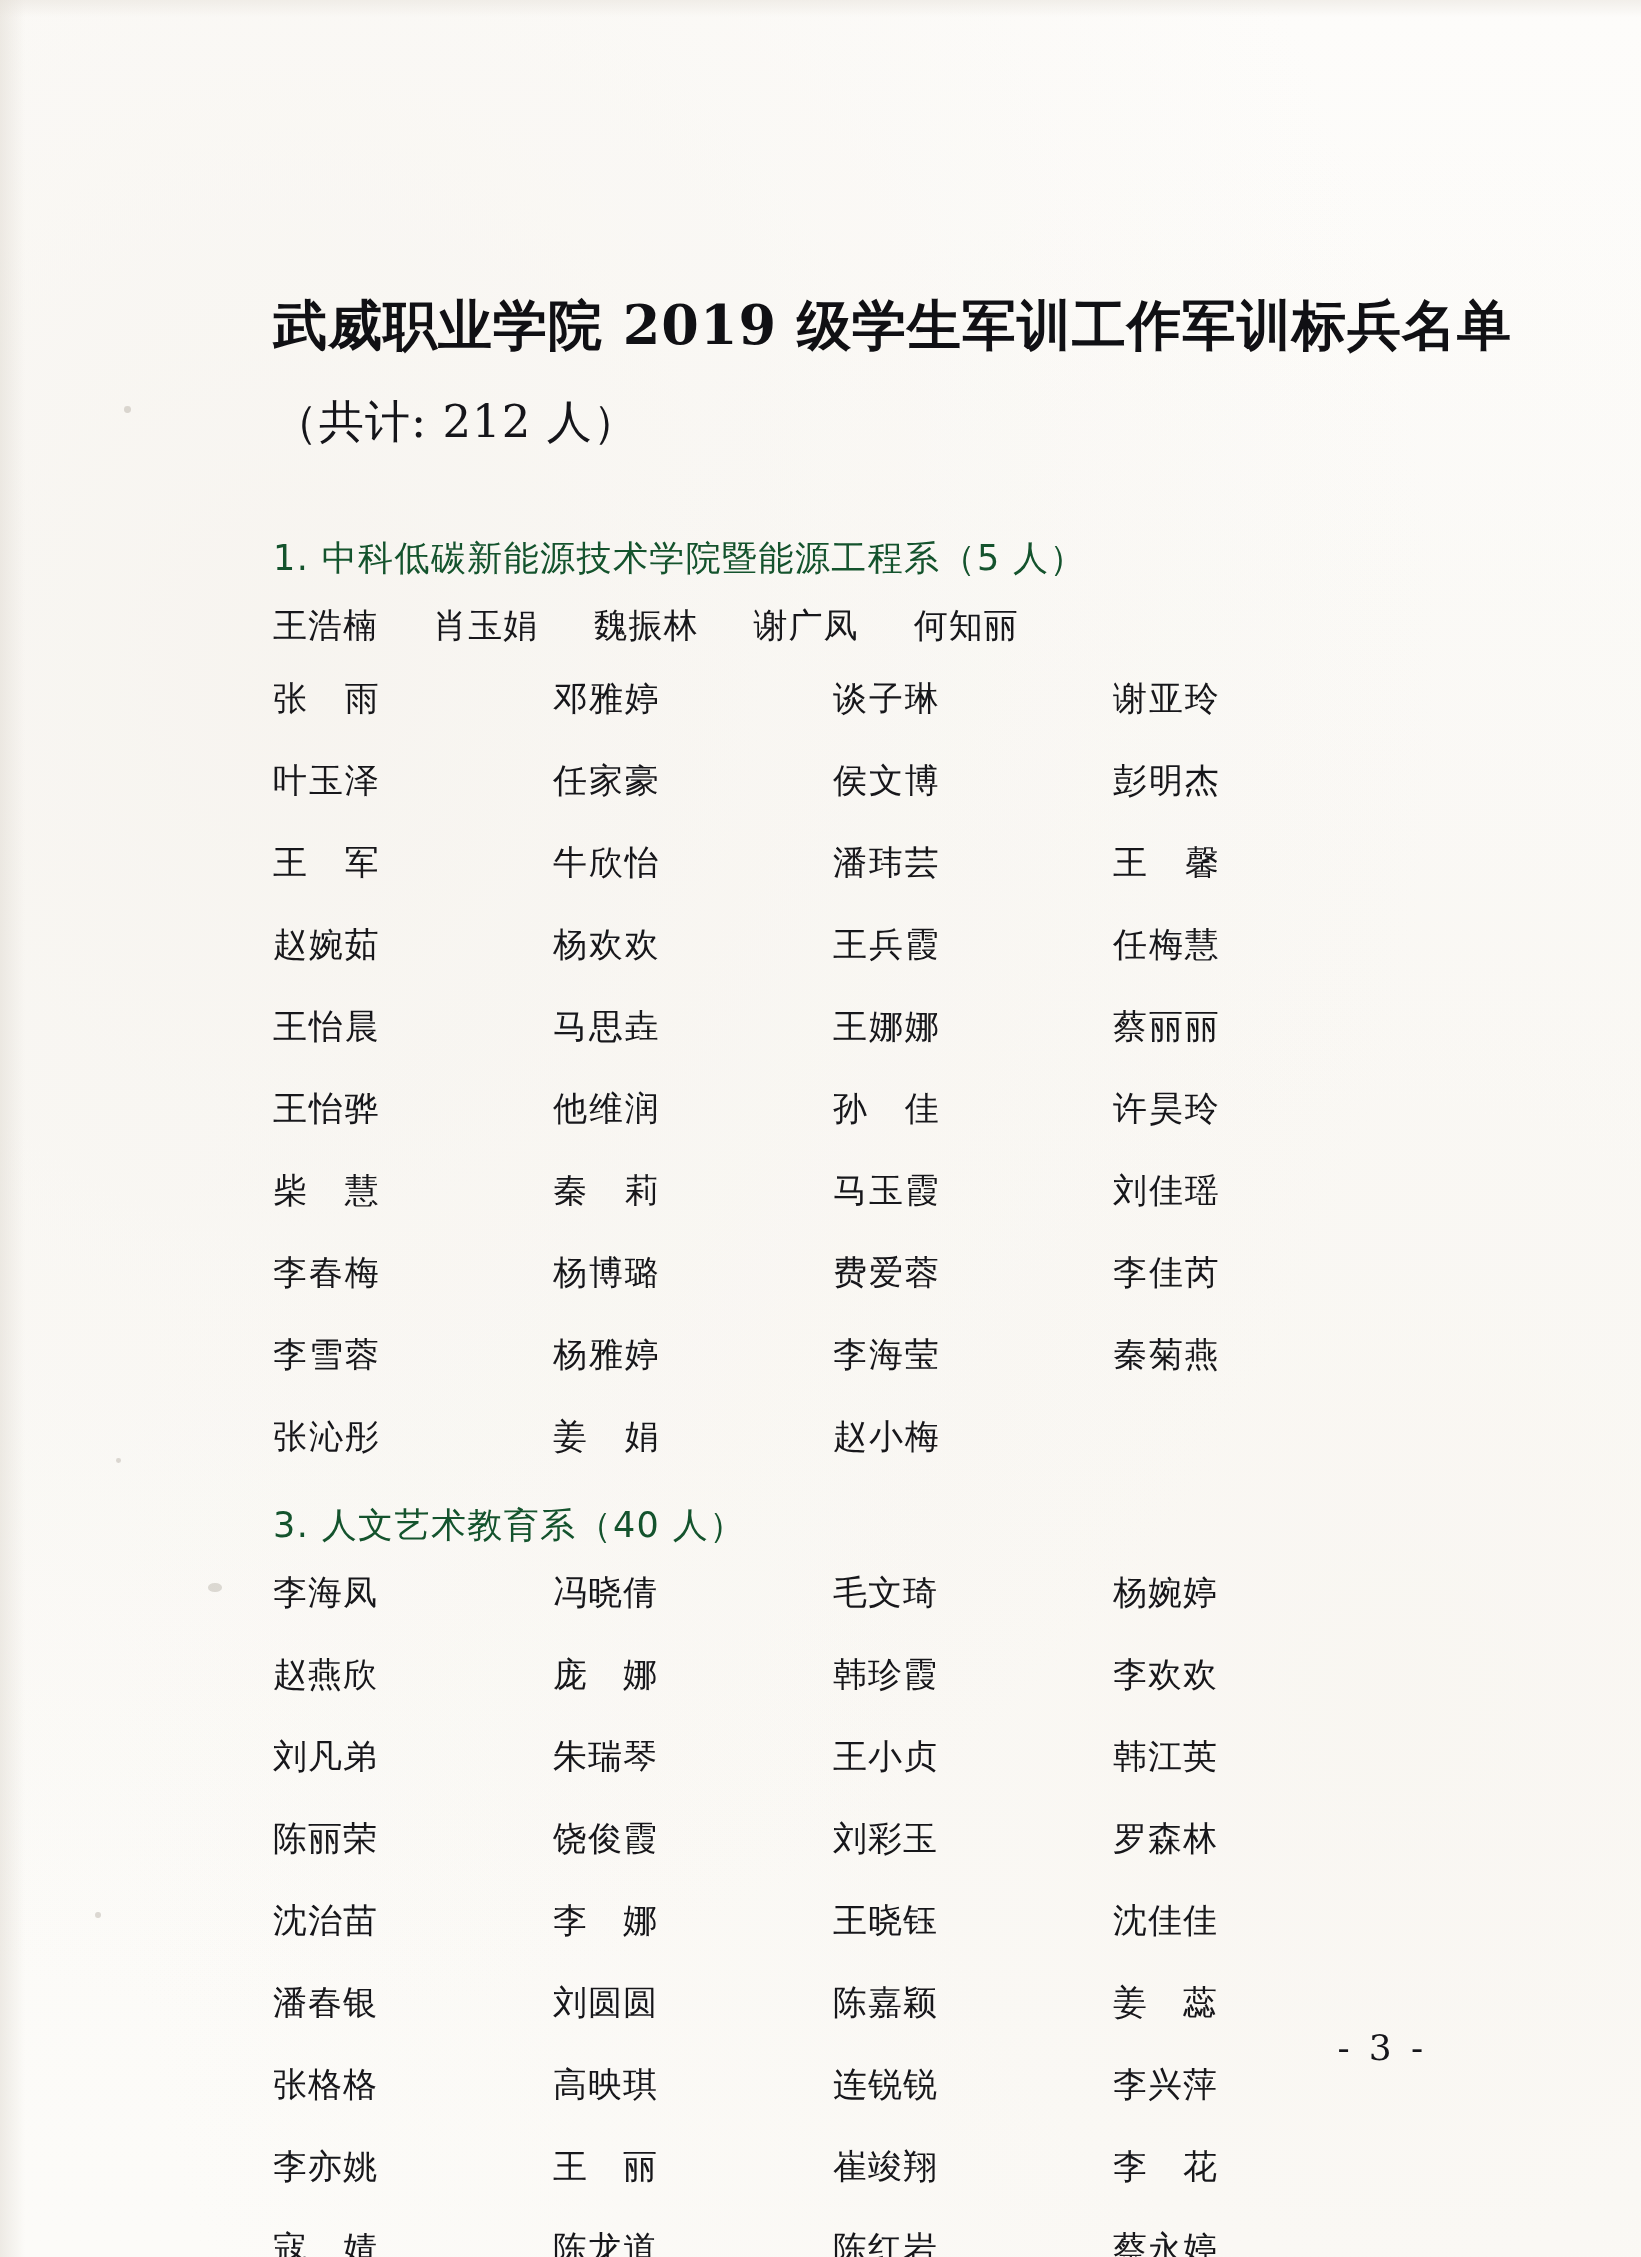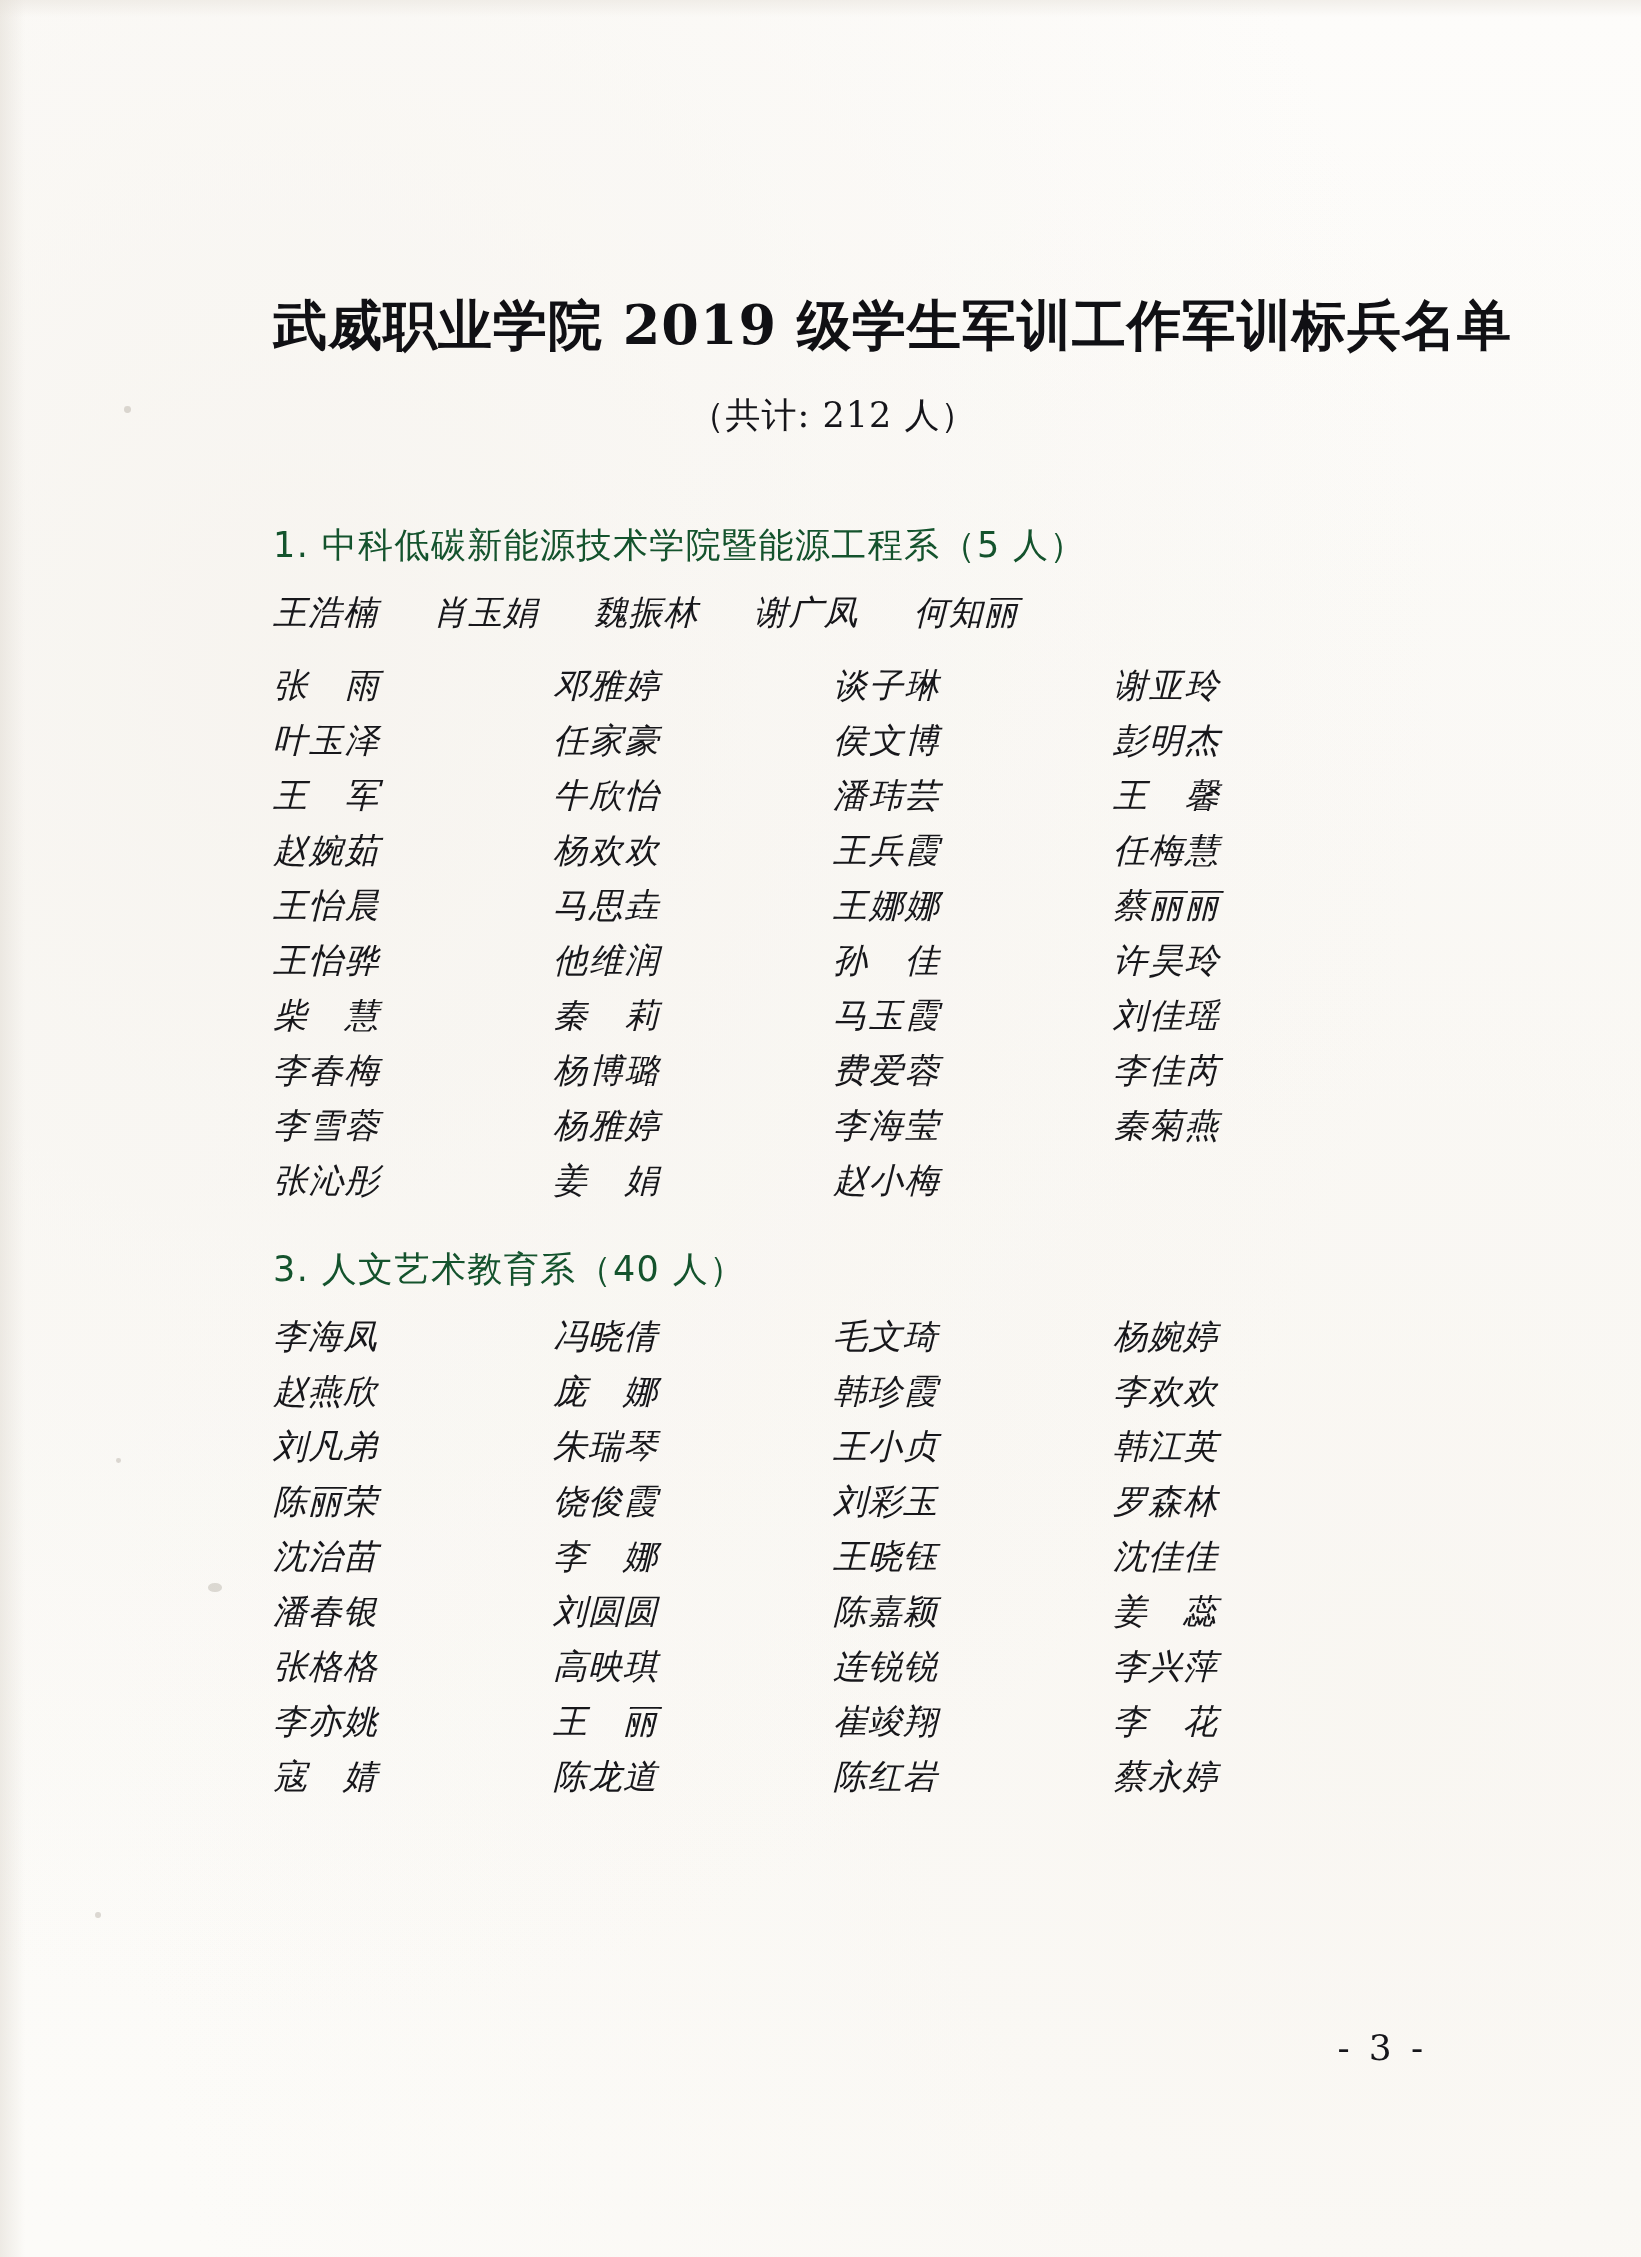--- a/index.html
+++ b/index.html
@@ -66,41 +66,40 @@
     font-weight: 700;
     font-size: 54px;
     letter-spacing: 1px;
     text-align: center;
     color: #101014;
     margin: 0 0 29px 0;
     white-space: nowrap;
   }
   .doc-subtitle {
     font-family: "DejaVu Serif", serif;
-    font-size: 35px;
-    text-align: center;
+    font-size: 45px;
+    text-align: left;
     color: #15151a;
     margin: 0 0 83px 0;
     letter-spacing: 1px;
   }
 
   .section-heading {
     font-family: "DejaVu Sans", sans-serif;
     font-weight: 400;
     font-size: 35px;
     letter-spacing: 1.4px;
     color: #14532d;
     margin: 0 0 21px 0;
   }
 
   .name-grid {
     display: grid;
-    gap: 9px 0;
+    gap: 36px 0;
     margin: 0 0 17.4px 0;
-    font-style: italic;
   }
   .name-grid.cols-6 {
     grid-template-columns: repeat(4, 1fr);
   }
   .name-grid.cols-5 {
     grid-template-columns: repeat(5, 1fr);
     width: 801px;
   }
   .name-cell {
     font-family: "DejaVu Sans", sans-serif;

